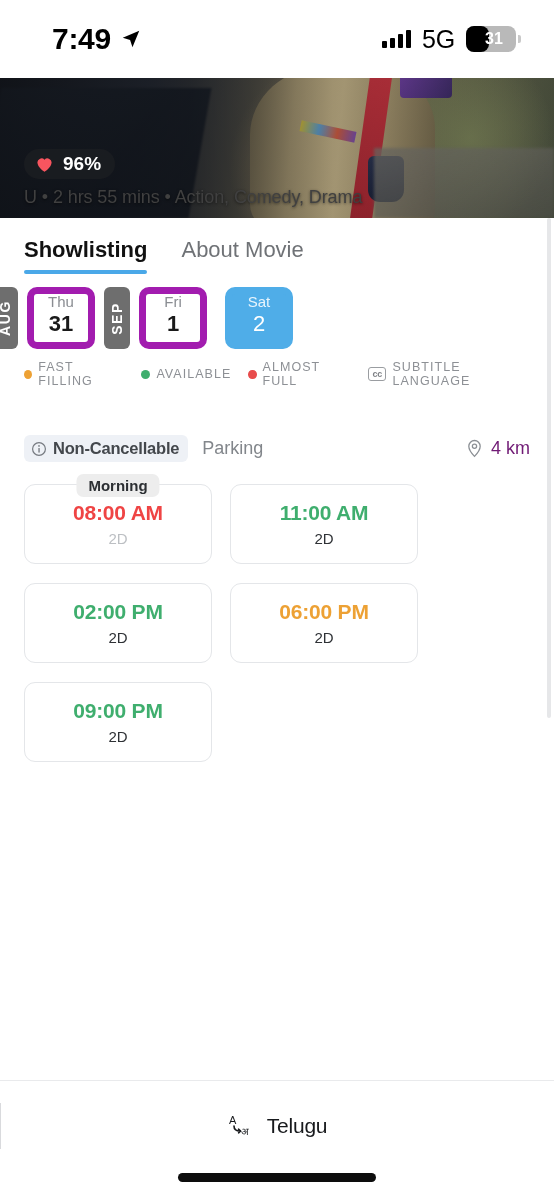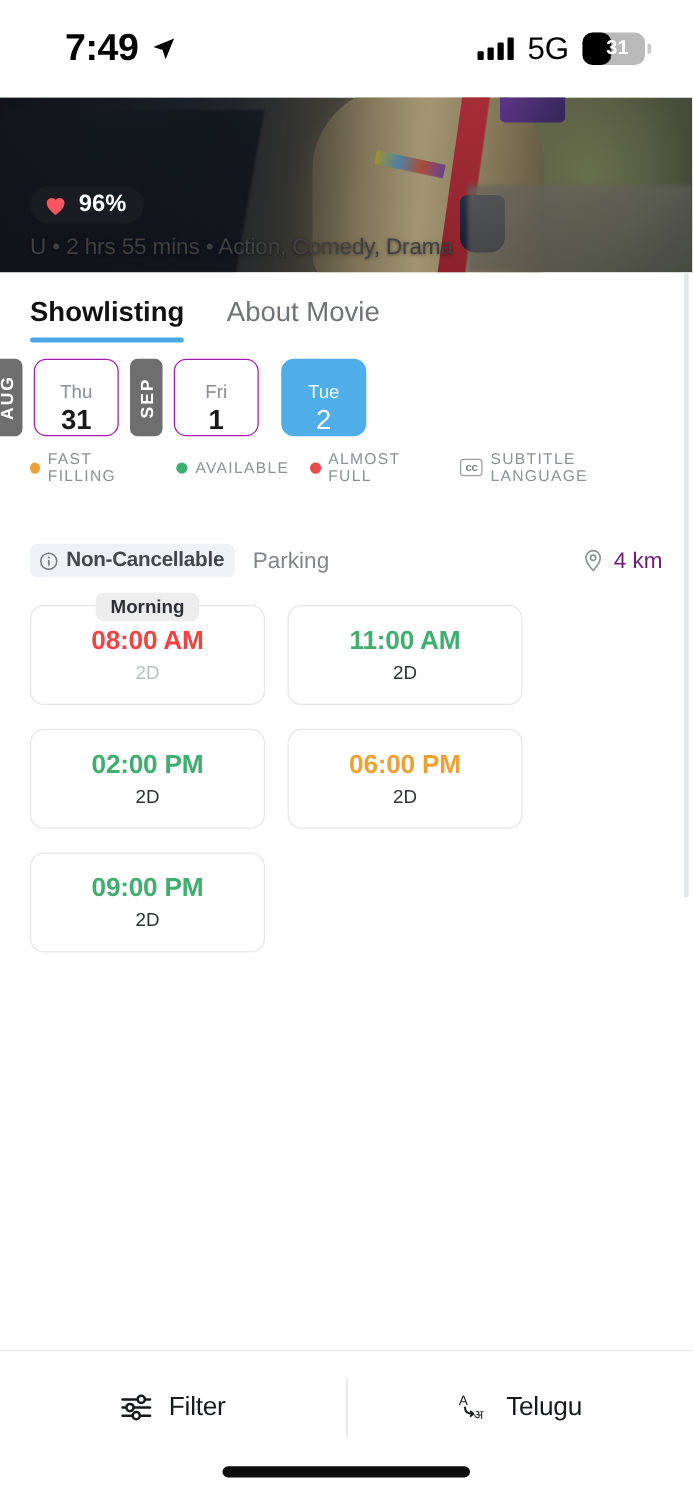--- a/index.html
+++ b/index.html
@@ -73,22 +73,22 @@
   .tab { position:relative; font-size:22px; color:#6f7276; font-weight:400; padding-bottom:11px; }
   .tab.active { color:#111; font-weight:700; }
   .tab.active::after { content:""; position:absolute; left:0; right:0; bottom:0; height:4px; background:#4aa8e8; border-radius:3px; }
 
   
   .dates { display:flex; align-items:center; gap:0; padding: 8px 0 0 0; height:80px; }
   .mon-tab { width:26px; height:62px; background:#6e6e6e; border-radius:6px; color:#fff;
              display:flex; align-items:center; justify-content:center; flex:0 0 26px; }
   .mon-tab span { writing-mode: vertical-rl; transform: rotate(180deg); font-size:14px; font-weight:700; letter-spacing:1.6px; }
   .mon-tab.first { margin-left:-8px; border-radius:0 6px 6px 0; }
-  .date-card { width:68px; height:62px; border:1px solid #a21caf; border-radius:10px; background:#fff;
-               display:flex; flex-direction:column; align-items:center; justify-content:flex-end; gap:1px; margin:18px 9px; }
+  .date-card { width:68px; height:62px; border:7px solid #a21caf; border-radius:10px; background:#fff;
+               display:flex; flex-direction:column; align-items:center; justify-content:flex-start; gap:1px; margin:18px 9px; }
   .date-card .dow { font-size:15px; color:#8a8d92; line-height:1.1; }
   .date-card .dnum { font-size:22px; color:#1a1a1a; font-weight:700; line-height:1.1; }
   .date-card.sel { background:#4fade8; border-color:#4fade8; }
   .date-card.sel .dow { color:#e8f5fd; }
   .date-card.sel .dnum { color:#fff; font-weight:500; }
 
   
   .legend { display:flex; align-items:center; gap:17px; padding: 6px 24px 0 24px; }
   .lg { display:flex; align-items:center; gap:6px; }
   .lg .dot { width:9px; height:9px; border-radius:50%; }
@@ -203,21 +203,21 @@
         <span class="dnum">31</span>
       </div>
       <div class="mon-tab">
         <span>SEP</span>
       </div>
       <div class="date-card">
         <span class="dow">Fri</span>
         <span class="dnum">1</span>
       </div>
       <div class="date-card sel">
-        <span class="dow">Tue</span>
+        <span class="dow">Sat</span>
         <span class="dnum">2</span>
       </div>
     </div>
 
     <div class="legend">
       <div class="lg">
         <span class="dot" style="background:#EDA134"></span>
         <span class="txt">FAST FILLING</span>
       </div>
       <div class="lg">
@@ -274,31 +274,20 @@
         <span class="fmt">2D</span>
       </div>
       <div class="show-card available">
         <span class="time">09:00 PM</span>
         <span class="fmt">2D</span>
       </div>
     </div>
   </div>
 
   <div class="bottombar">
-    <div class="bb-item">
-      <svg class="filter-ico" viewBox="0 0 26 24">
-        <line x1="2" y1="5.5" x2="24" y2="5.5" stroke="#17191c" stroke-width="2" stroke-linecap="round"></line>
-        <line x1="2" y1="12" x2="24" y2="12" stroke="#17191c" stroke-width="2" stroke-linecap="round"></line>
-        <line x1="2" y1="18.5" x2="24" y2="18.5" stroke="#17191c" stroke-width="2" stroke-linecap="round"></line>
-        <circle cx="17" cy="5.5" r="2.9" fill="#fff" stroke="#17191c" stroke-width="2"></circle>
-        <circle cx="8" cy="12" r="2.9" fill="#fff" stroke="#17191c" stroke-width="2"></circle>
-        <circle cx="13" cy="18.5" r="2.9" fill="#fff" stroke="#17191c" stroke-width="2"></circle>
-      </svg>
-      <span class="lbl">Filter</span>
-    </div>
     <div class="bb-div"></div>
     <div class="bb-item">
       <svg class="lang-ico" viewBox="0 0 26 26">
         <text x="1" y="11" font-family="Liberation Sans, sans-serif" font-size="11" fill="#17191c">A</text>
         <path d="M6 13 q0 5 6 5" fill="none" stroke="#17191c" stroke-width="1.6" stroke-linecap="round"></path>
         <path d="M10.5 16.2 12.6 18 10.6 19.8" fill="none" stroke="#17191c" stroke-width="1.6" stroke-linecap="round" stroke-linejoin="round"></path>
         <text x="13" y="22" font-family="Liberation Sans, sans-serif" font-size="10" fill="#17191c">अ</text>
       </svg>
       <span class="lbl">Telugu</span>
     </div>

